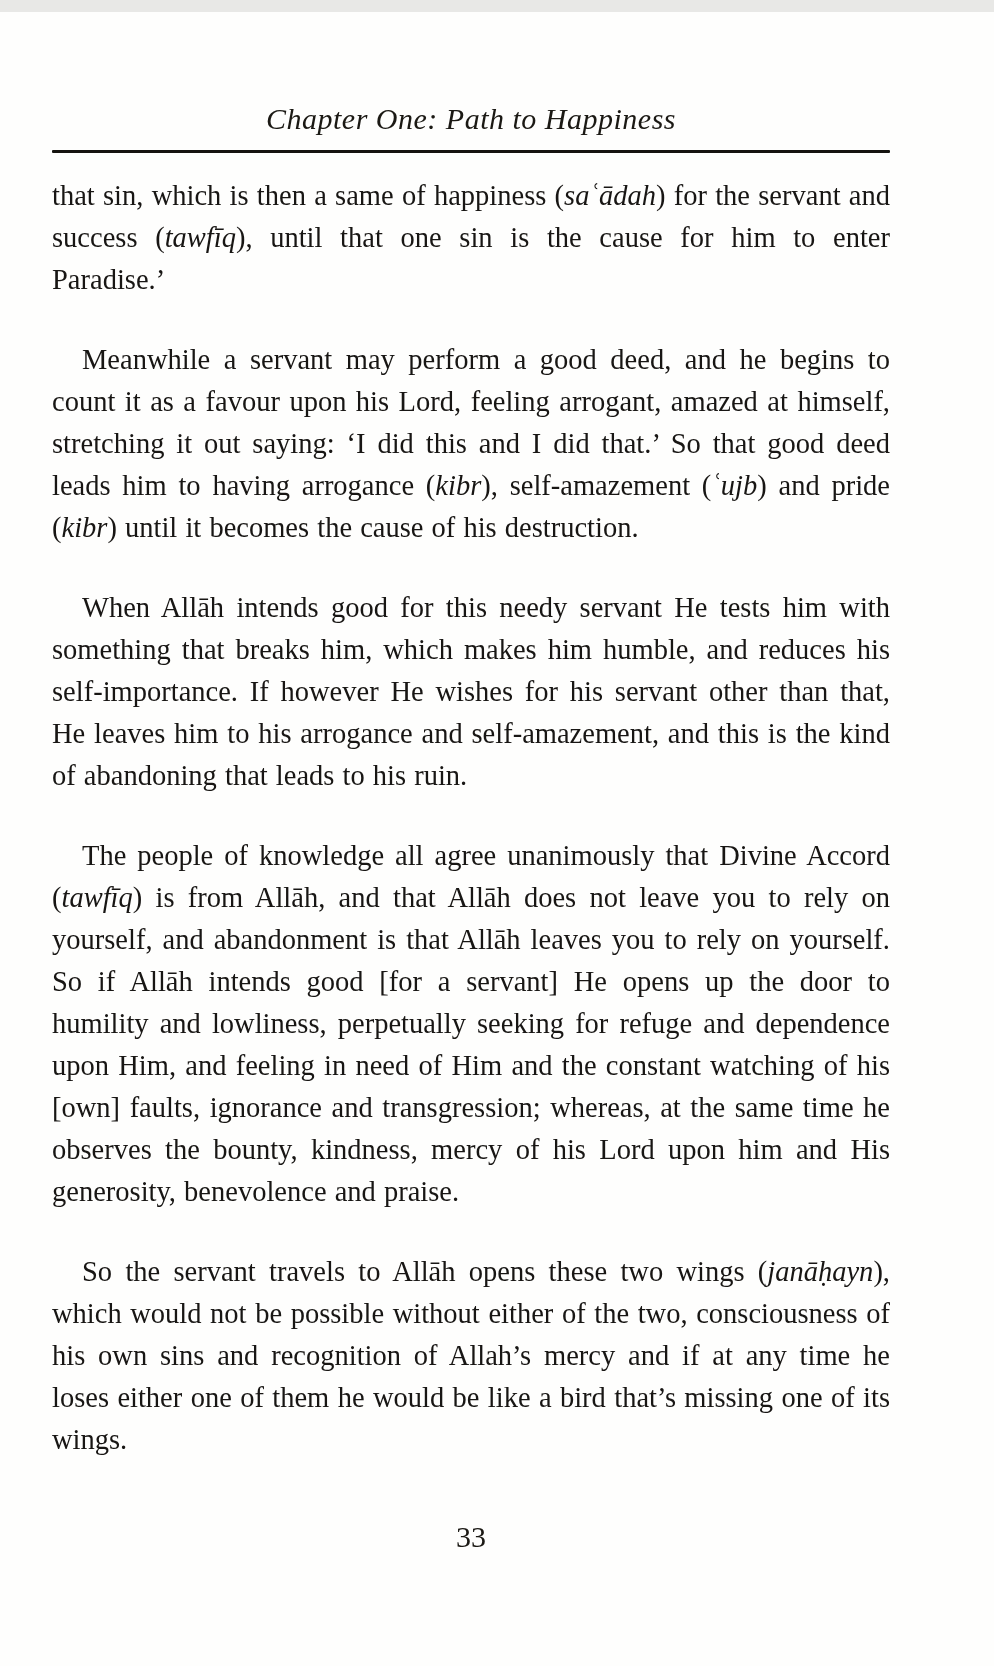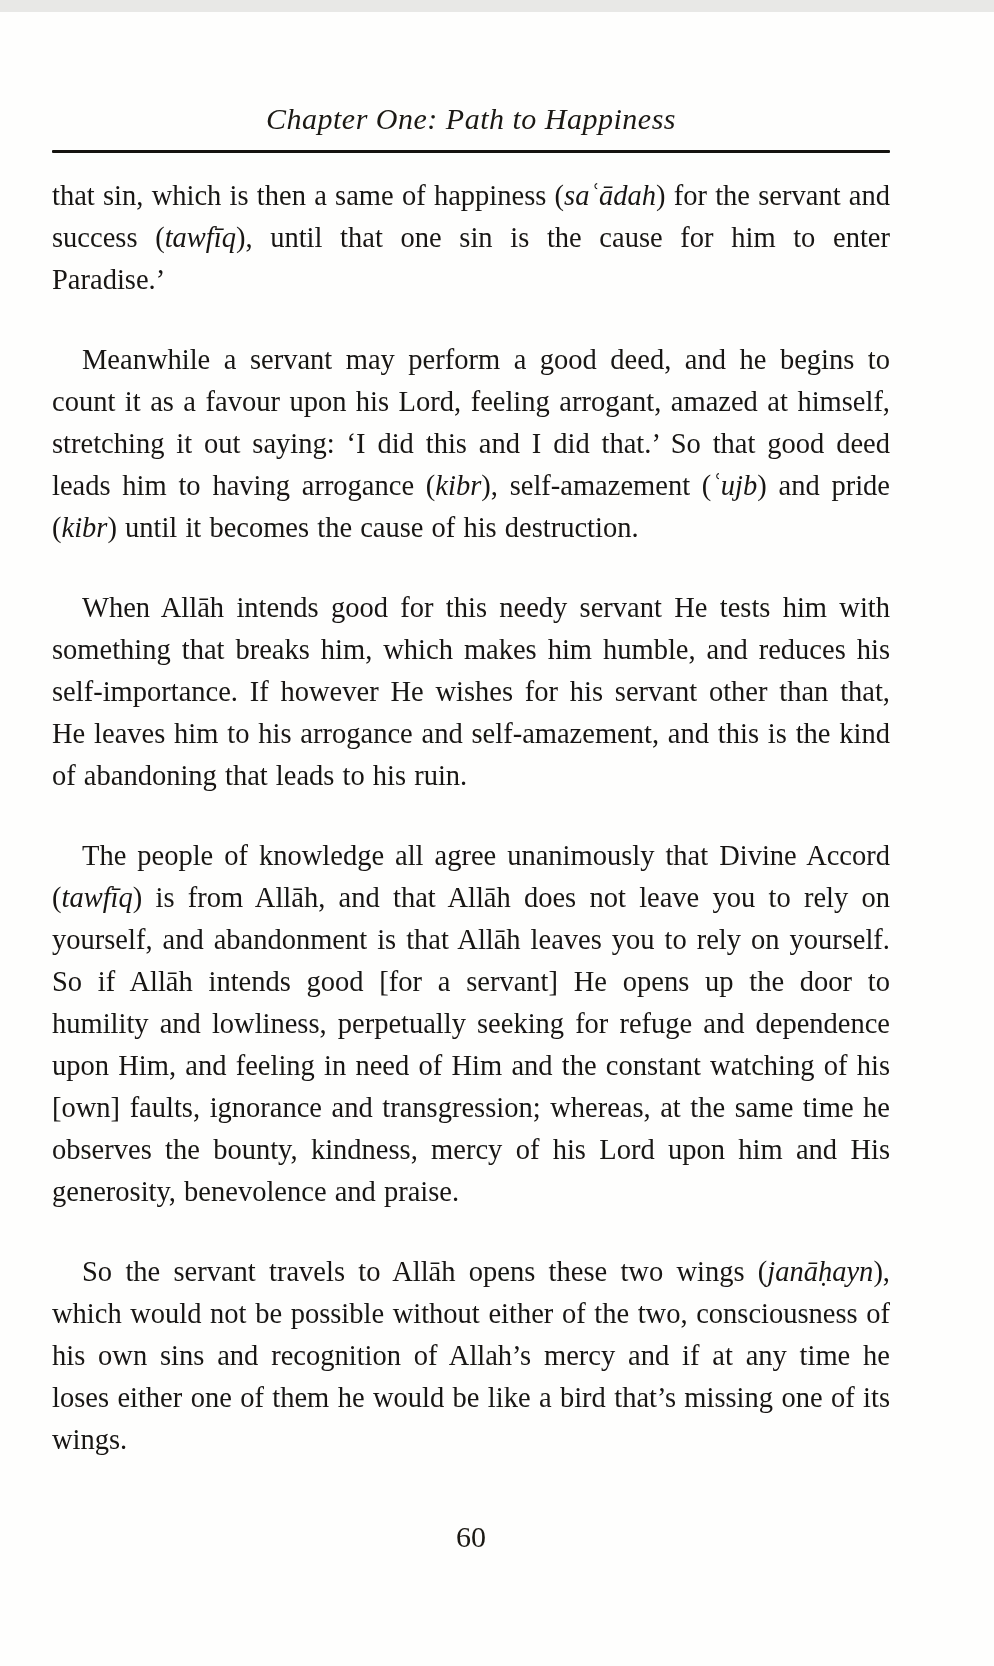--- a/index.html
+++ b/index.html
@@ -75,15 +75,15 @@
 
   <main class="body-text" id="paragraphs">
       <p class="paragraph"><span>that sin, which is then a same of happiness (</span><em>saʿādah</em><span>) for the servant and success (</span><em>tawfīq</em><span>), until that one sin is the cause for him to enter Paradise.’</span></p>
       <p class="paragraph indent"><span>Meanwhile a servant may perform a good deed, and he begins to count it as a favour upon his Lord, feeling arrogant, amazed at himself, stretching it out saying: ‘I did this and I did that.’ So that good deed leads him to having arrogance (</span><em>kibr</em><span>), self-amazement (</span><em>ʿujb</em><span>) and pride (</span><em>kibr</em><span>) until it becomes the cause of his destruction.</span></p>
       <p class="paragraph indent"><span>When Allāh intends good for this needy servant He tests him with something that breaks him, which makes him humble, and reduces his self-importance. If however He wishes for his servant other than that, He leaves him to his arrogance and self-amazement, and this is the kind of abandoning that leads to his ruin.</span></p>
       <p class="paragraph indent"><span>The people of knowledge all agree unanimously that Divine Accord (</span><em>tawfīq</em><span>) is from Allāh, and that Allāh does not leave you to rely on yourself, and abandonment is that Allāh leaves you to rely on yourself. So if Allāh intends good [for a servant] He opens up the door to humility and lowliness, perpetually seeking for refuge and dependence upon Him, and feeling in need of Him and the constant watching of his [own] faults, ignorance and transgression; whereas, at the same time he observes the bounty, kindness, mercy of his Lord upon him and His generosity, benevolence and praise.</span></p>
       <p class="paragraph indent"><span>So the servant travels to Allāh opens these two wings (</span><em>janāḥayn</em><span>), which would not be possible without either of the two, consciousness of his own sins and recognition of Allah’s mercy and if at any time he loses either one of them he would be like a bird that’s missing one of its wings.</span></p>
     </main>
 
   <footer class="page-footer">
-    <span class="page-number">60</span>
+    <span class="page-number">33</span>
   </footer>
 </div>
 
 </body></html>

